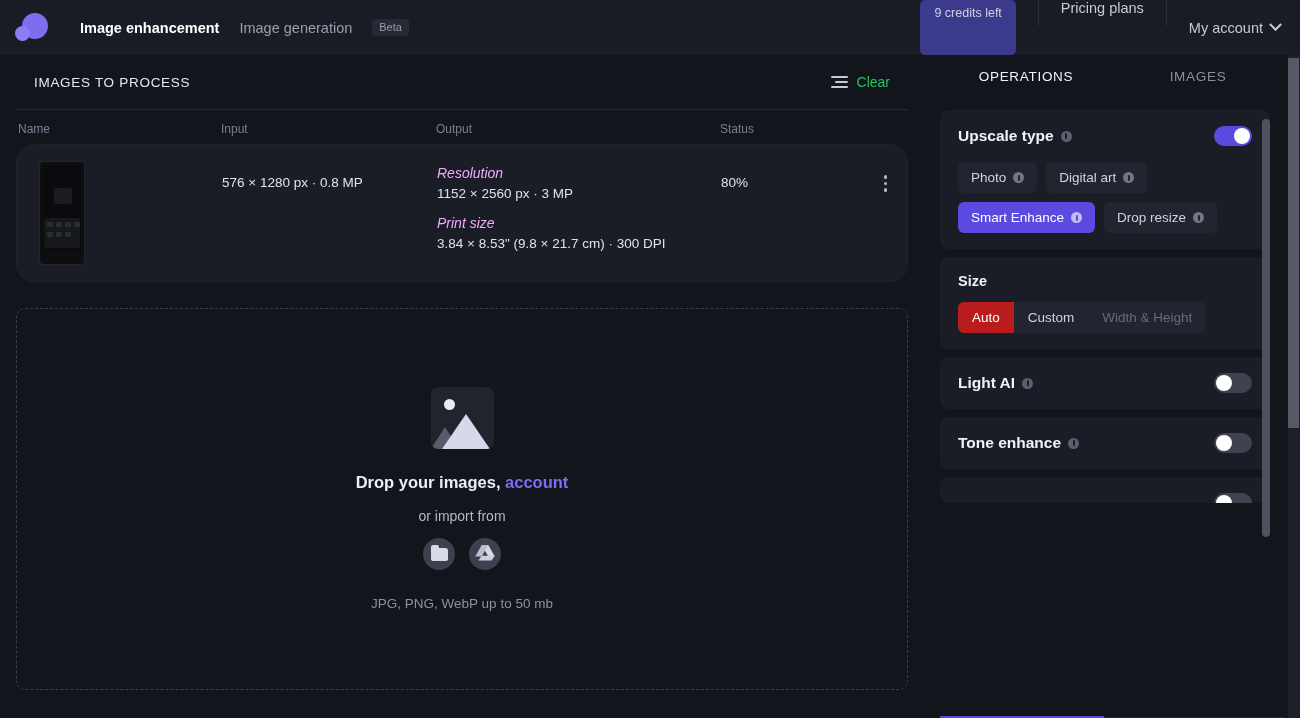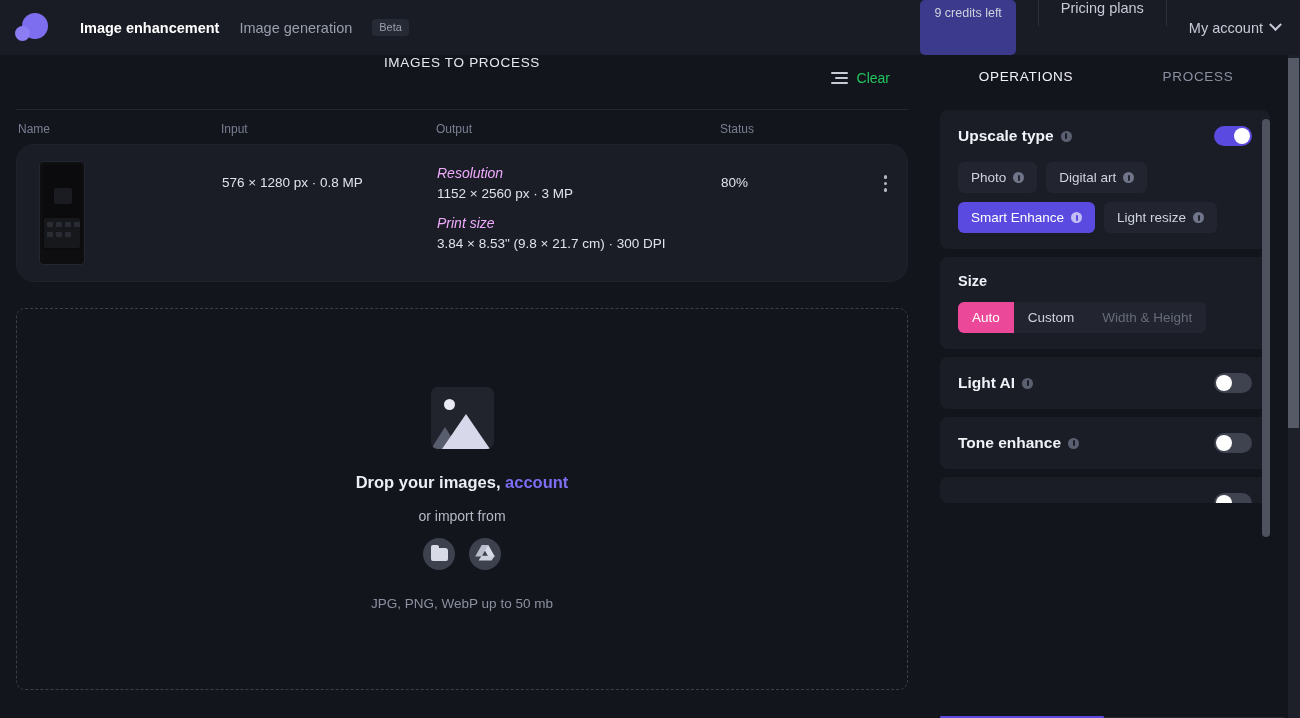--- a/index.html
+++ b/index.html
@@ -42,21 +42,20 @@
   .hlink { font-size: 14.5px; color: #c6cad6; cursor: pointer; white-space: nowrap; }
   .account { display: flex; align-items: center; gap: 8px; margin-right: 20px; cursor: pointer; }
   .chev { display: inline-block; width: 9px; height: 9px; border-right: 2px solid #c6cad6; border-bottom: 2px solid #c6cad6; transform: rotate(45deg) translate(-2px,-2px); }
 
   
   .left { position: absolute; top: 55px; left: 0; width: 924px; height: 663px; background: #13151c; }
   .left-head {
     display: flex; align-items: center; height: 55px;
     padding: 0 18px; margin: 0 16px;
     border-bottom: 1px solid #242833;
-    flex-direction: column;
   }
   .section-title { font-size: 13.5px; letter-spacing: 0.7px; color: #e6e8ef; }
   .clear-btn { margin-left: auto; display: flex; align-items: center; gap: 9px; cursor: pointer; }
   .hamburger { width: 17px; display: flex; flex-direction: column; gap: 3px; align-items: flex-end; }
   .hamburger i { display: block; height: 2px; background: #c6cad6; border-radius: 1px; }
   .hamburger i:nth-child(1) { width: 17px; }
   .hamburger i:nth-child(2) { width: 13px; }
   .hamburger i:nth-child(3) { width: 17px; }
   .clear-label { font-size: 14px; color: #22c55e; }
 
@@ -145,21 +144,21 @@
   }
   .chip.sel { background: #5b4ae0; color: #ffffff; }
   .chip .info { background: #70758a; }
   .chip.sel .info { background: #c3bdf7; }
   .chip.sel .info:after { background: #5b4ae0; }
   .chip .info:after { background: #22252f; }
 
   .sub-head { font-size: 14.5px; color: #f0f2f7; font-weight: bold; margin-bottom: 13px; }
   .seg { display: inline-flex; background: #22252f; border-radius: 6px; overflow: hidden; }
   .seg div { font-size: 13.5px; color: #cfd3dd; padding: 8px 14px; cursor: pointer; white-space: nowrap; }
-  .seg div.sel { background: #ec4899; color: #ffffff; }
+  .seg div.sel { background: #b91c1c; color: #ffffff; }
   .seg div.dis { color: #666b7b; cursor: default; }
 
   .card-clip { height: 26px; overflow: hidden; padding-top: 16px; padding-bottom: 0; }
 
   .panel-sb { position: absolute; top: 119px; left: 1262px; width: 8px; height: 418px; background: #4e525f; border-radius: 4px; }
   .page-sb { position: absolute; top: 58px; left: 1288px; width: 11px; height: 370px; background: #565a66; border-radius: 0; }
   .page-sb-track { position: absolute; top: 55px; left: 1288px; width: 12px; height: 663px; background: #1d2029; }
 </style>
 </head>
 <body>
@@ -269,21 +268,21 @@
         </div>
       </div>
       <div class="drop-formats">JPG, PNG, WebP up to 50 mb</div>
     </div>
 
   </div>
 
   <div class="right">
     <div class="tabs">
       <div class="tab active">OPERATIONS</div>
-      <div class="tab">PROCESS</div>
+      <div class="tab">IMAGES</div>
     </div>
     <div class="tabline"></div>
     <div class="tabline-active"></div>
 
     <div class="ops">
 
       <div class="card">
         <div class="card-head">
           <span class="card-title">Upscale type</span>
           <span class="info"></span>
@@ -298,21 +297,21 @@
           </div>
           <div class="chip">
             <span>Digital art</span>
             <span class="info"></span>
           </div>
           <div class="chip sel">
             <span>Smart Enhance</span>
             <span class="info"></span>
           </div>
           <div class="chip">
-            <span>Light resize</span>
+            <span>Drop resize</span>
             <span class="info"></span>
           </div>
         </div>
       </div>
 
       <div class="card">
         <div class="sub-head">Size</div>
         <div class="seg">
           <div class="sel">Auto</div>
           <div>Custom</div>

